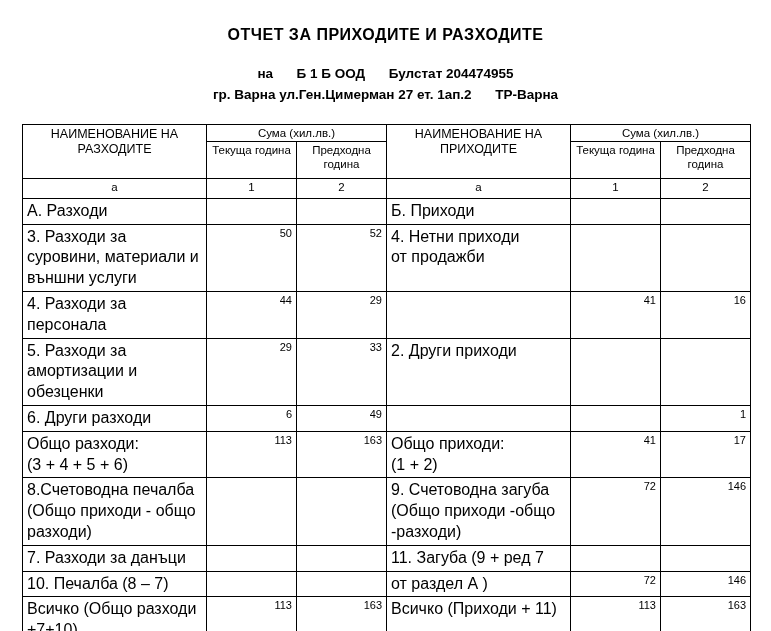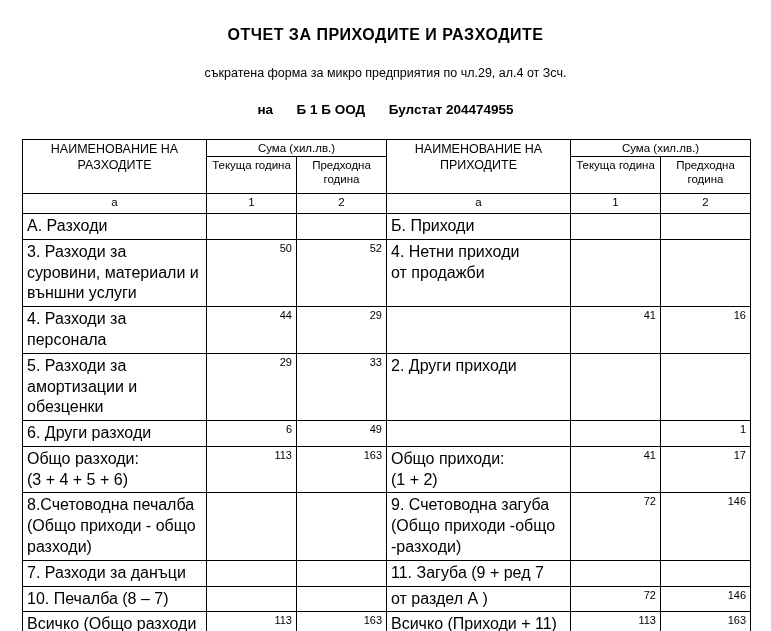--- a/index.html
+++ b/index.html
@@ -114,29 +114,33 @@
   .h2r { height: 32px; }
   .h3r { height: 48px; }
 </style>
 </head>
 <body>
 
 <div class="page">
 
   <div class="title">ОТЧЕТ ЗА ПРИХОДИТЕ И  РАЗХОДИТЕ</div>
 
-  <div class="subtitle">съкратена форма за микро предприятия по чл.29, ал.4 от Зсч.</div>
 
   <div class="entity-block">
     <div class="entity-line">
       <span>на</span>
       <span class="gap"></span>
       <span>Б 1 Б ООД</span>
       <span class="gap"></span>
       <span>Булстат 204474955</span>
+    </div>
+    <div class="entity-line">
+      <span>гр. Варна ул.Ген.Цимерман 27 ет. 1ап.2</span>
+      <span class="gap"></span>
+      <span>ТР-Варна</span>
     </div>
   </div>
 
 
   <div class="table-wrap">
     <table class="fin">
       <colgroup>
         <col class="c-name">
           <col class="c-num">
           <col class="c-num">

